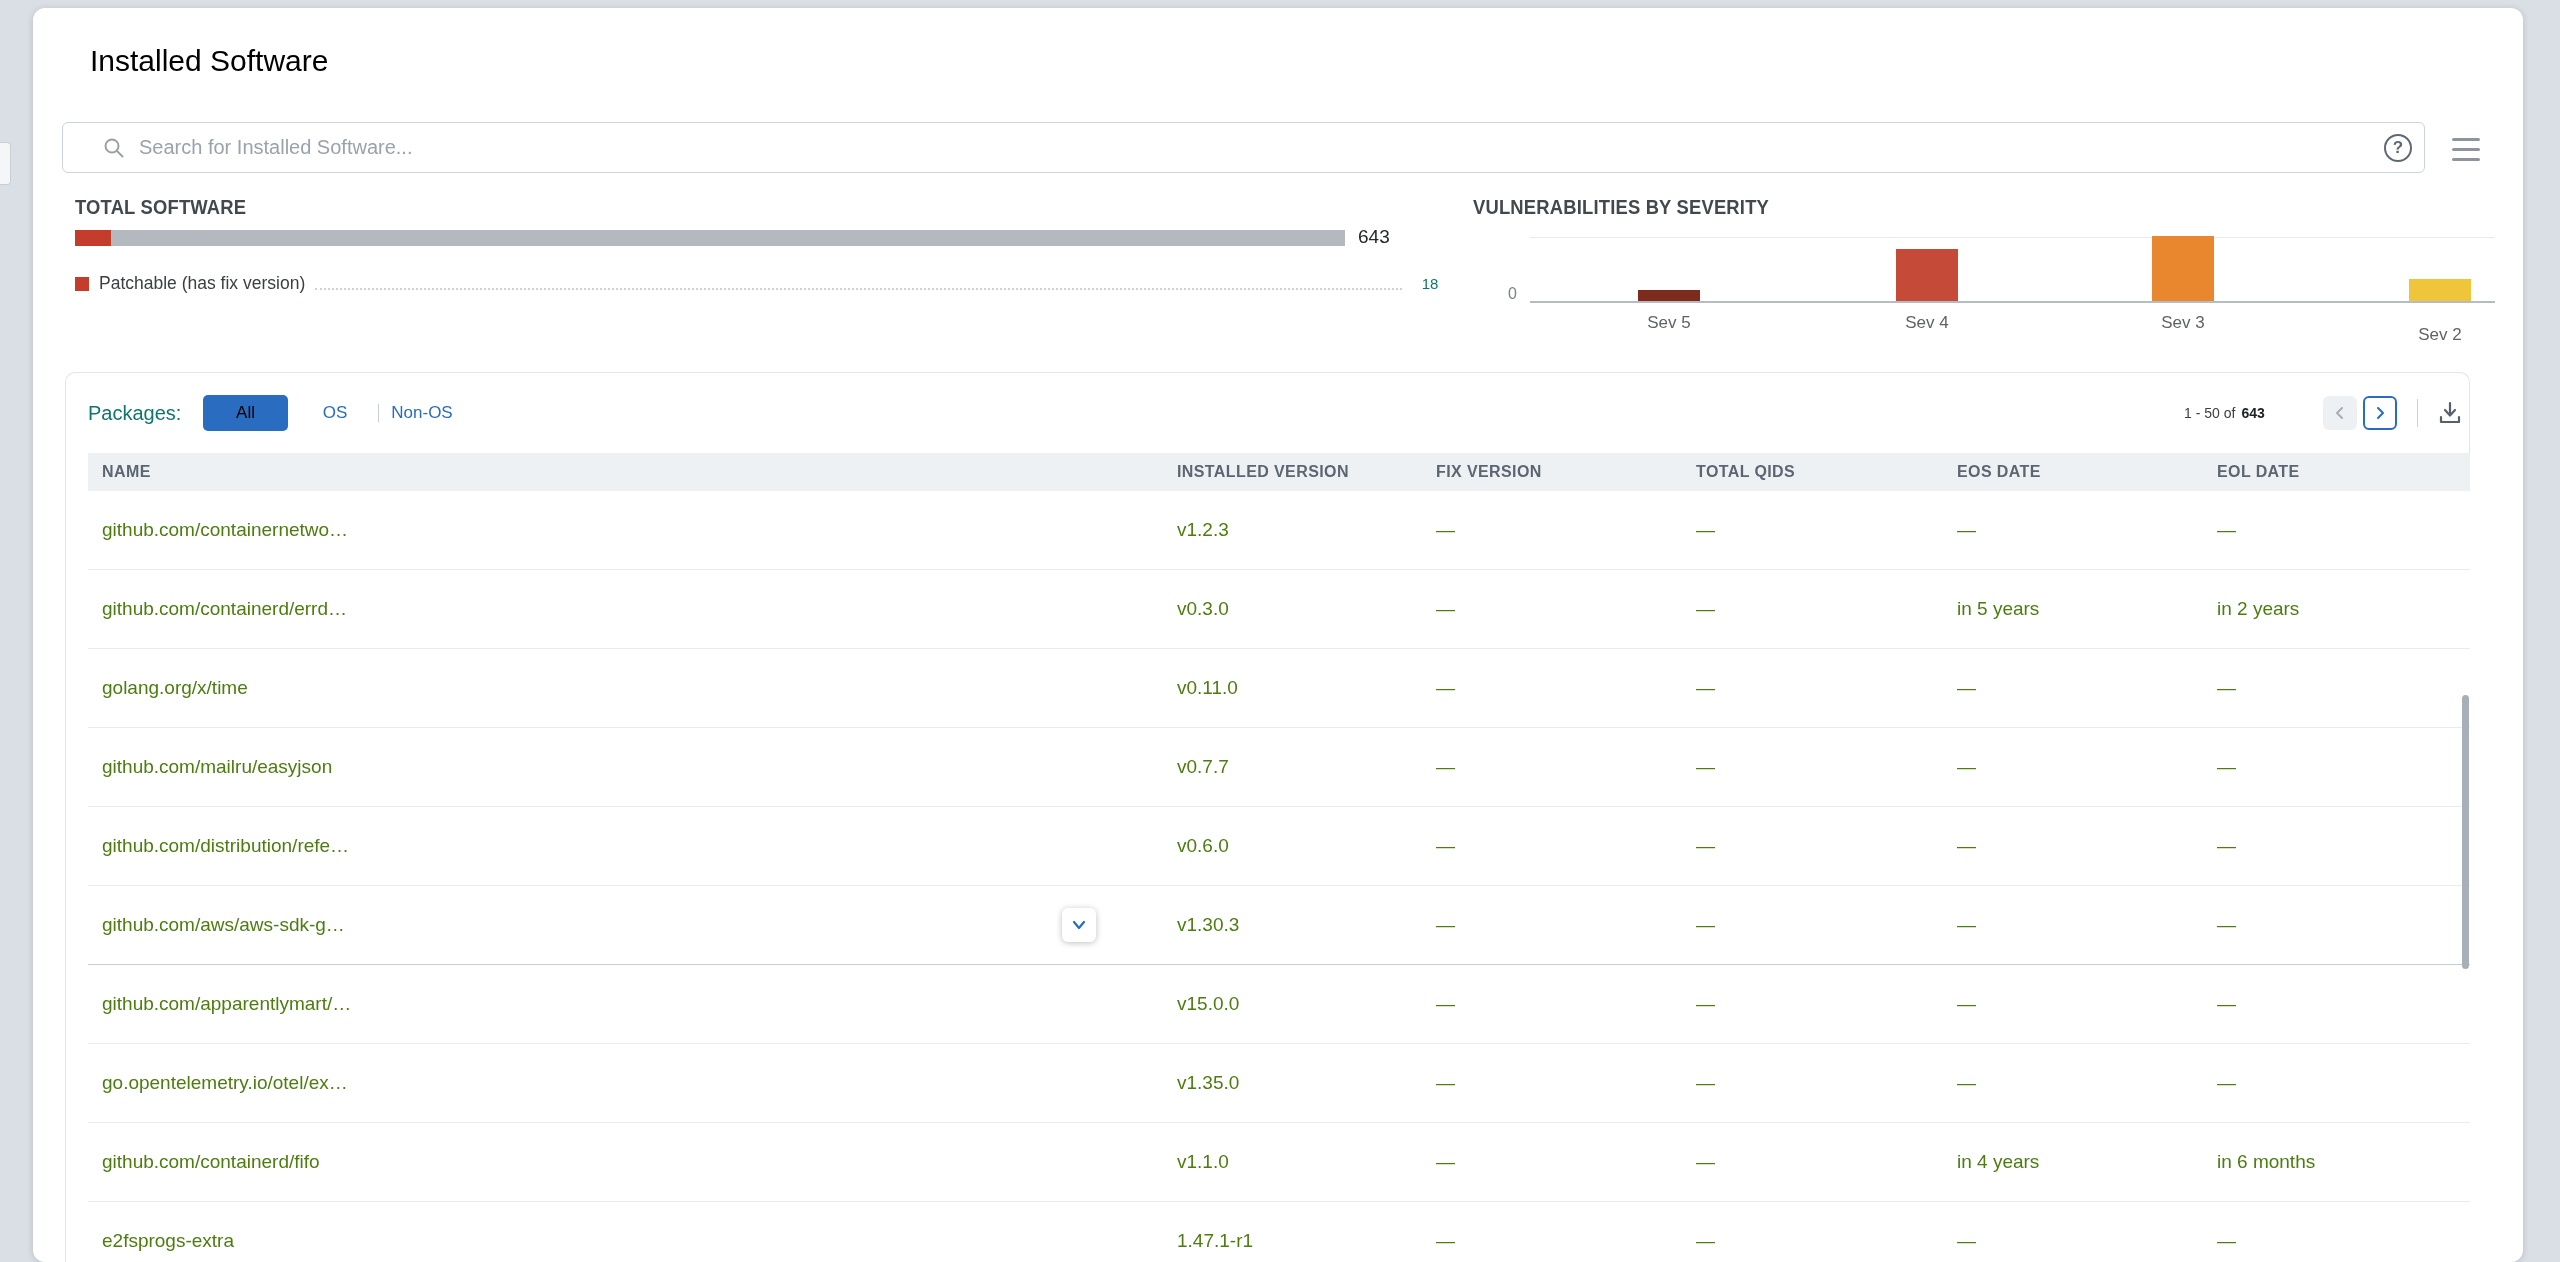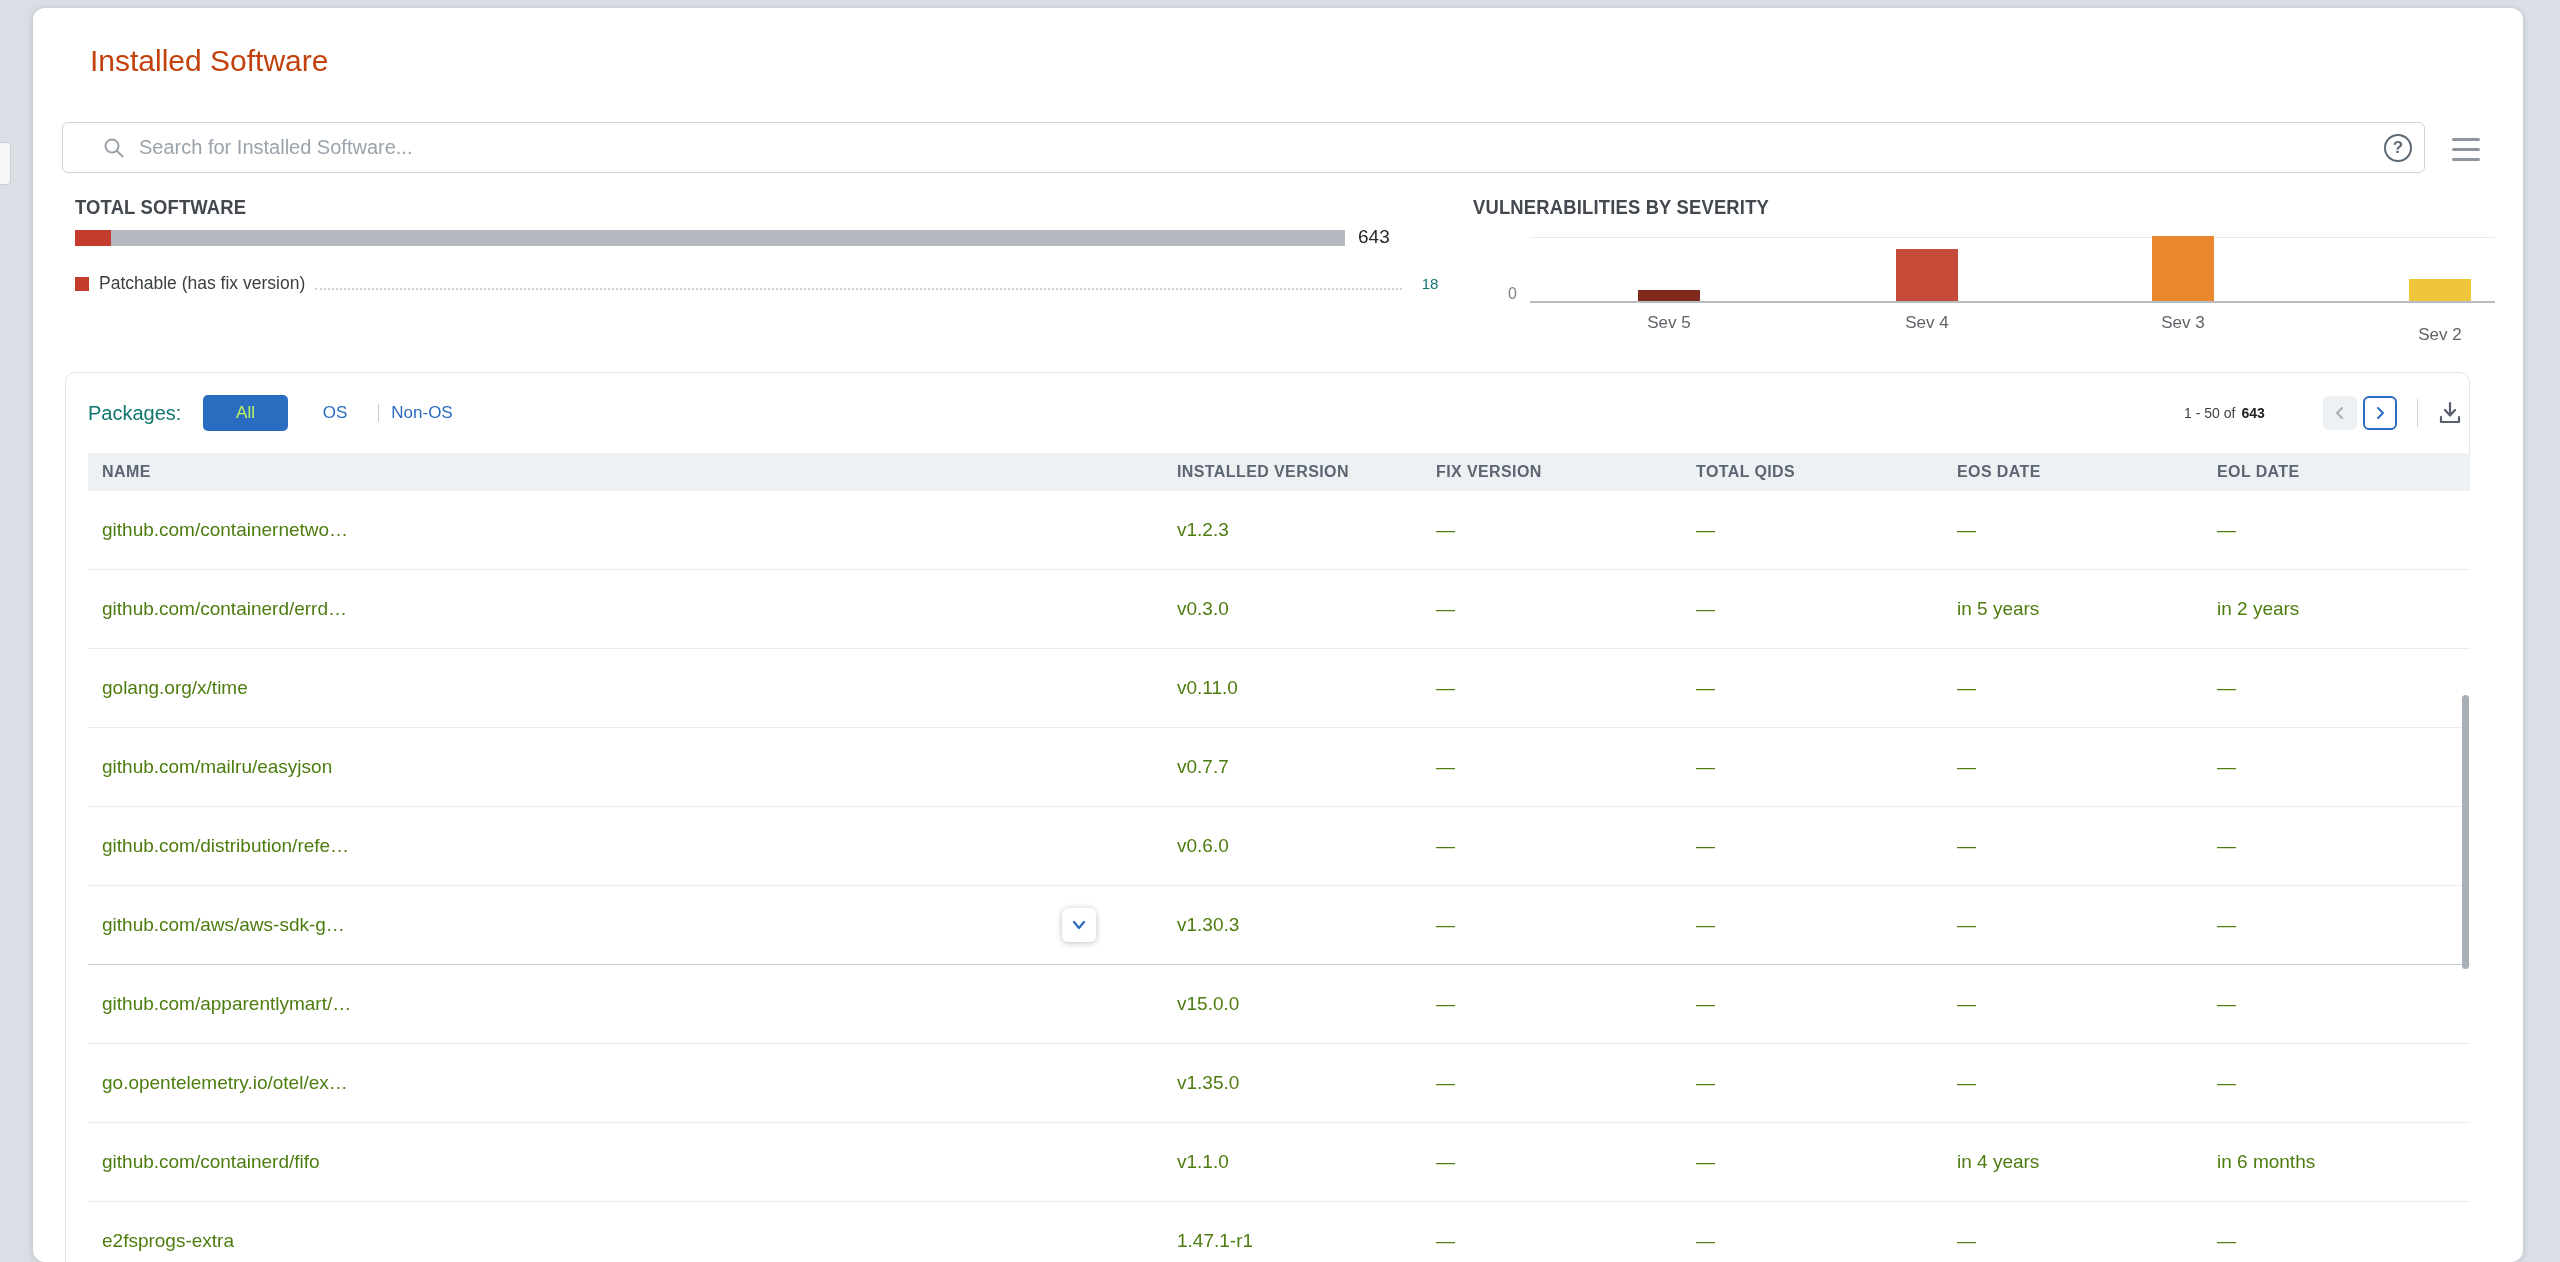--- a/index.html
+++ b/index.html
@@ -5,21 +5,21 @@
   * { margin:0; padding:0; box-sizing:border-box; }
   html,body { width:2560px; height:1262px; overflow:hidden; }
   body { font-family:"Liberation Sans", sans-serif; background:#dadfe5; position:relative; }
 
   .card { position:absolute; left:33px; top:8px; width:2490px; height:1254px;
           background:#fff; border-radius:12px; box-shadow:0 1px 6px rgba(30,40,50,.18); }
 
   .side-handle { position:absolute; left:0; top:142px; width:11px; height:43px;
           background:#f4f6f8; border:1px solid #c9cfd6; border-left:none; border-radius:0 4px 4px 0; z-index:5; }
 
-  .page-title { position:absolute; left:57px; top:36px; font-size:30px; font-weight:500; color:#c2410c; }
+  .page-title { position:absolute; left:57px; top:36px; font-size:30px; font-weight:500; color:#000000; }
 
   
   .search-bar { position:absolute; left:29px; top:114px; width:2363px; height:51px;
           border:1px solid #ccd3d9; border-radius:6px; display:flex; align-items:center; background:#fff;padding-left:20px; }
   .search-bar svg { margin-left:18px; flex:none; }
   .search-input { border:0; outline:0; flex:1; height:100%; font-size:20px; color:#333;
           padding-left:12px; font-family:"Liberation Sans", sans-serif; background:transparent; }
   .search-input::placeholder { color:#9aa2ab; }
   .help-btn { width:28px; height:28px; border:2px solid #5d6974; border-radius:50%; color:#5d6974;
           font-size:17px; font-weight:700; display:flex; align-items:center; justify-content:center;
@@ -44,21 +44,21 @@
   .sev-chart { position:absolute; left:1497px; top:229px; width:965px; height:66px;
           border-top:1px solid #e8ebee; border-bottom:2px solid #b6bcc2; }
   .sev-bar { position:absolute; bottom:0; width:62px; transform:translateX(-50%); }
   .sev-label { position:absolute; top:75px; transform:translateX(-50%); font-size:17px; color:#5f6368; white-space:nowrap; }
   .zero-label { position:absolute; left:1452px; top:277px; width:32px; text-align:right; font-size:16px; color:#7a828a; }
 
   
   .packages-panel { position:absolute; left:32px; top:364px; width:2405px; height:898px;
           border:1px solid #e2e6ea; border-bottom:none; border-radius:10px 10px 0 0; background:#fff; }
   .packages-label { position:absolute; left:22px; top:0; height:80px; line-height:80px; font-size:20px; color:#0f766e; }
-  .seg-all { position:absolute; left:137px; top:22px; width:85px; height:36px; background:#2a6cc0; color:#bef264;
+  .seg-all { position:absolute; left:137px; top:22px; width:85px; height:36px; background:#2a6cc0; color:#000000;
           border-radius:5px; font-size:17px; display:flex; align-items:center; justify-content:center; cursor:pointer; }
   .seg-link { position:absolute; top:22px; height:36px; line-height:36px; transform:translateX(-50%);
           font-size:17px; color:#2a6cc0; cursor:pointer; white-space:nowrap; }
   .seg-divider { position:absolute; left:312px; top:31px; width:1px; height:18px; background:#c7cdd3; }
 
   .page-range { position:absolute; left:2118px; top:22px; height:36px; line-height:36px; font-size:14px; color:#3c4043; white-space:nowrap; }
   .page-range b { margin-left:6px; color:#202326; }
   .nav-btn { position:absolute; top:23px; width:34px; height:34px; border-radius:6px;
           display:flex; align-items:center; justify-content:center; cursor:pointer; }
   .nav-prev { left:2257px; background:#eef1f3; }

